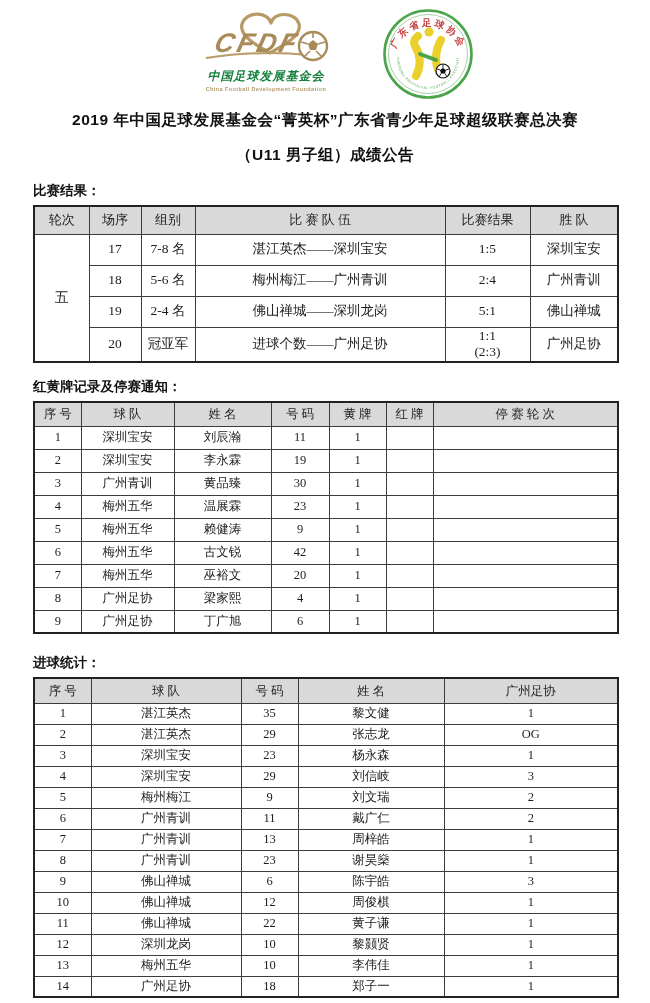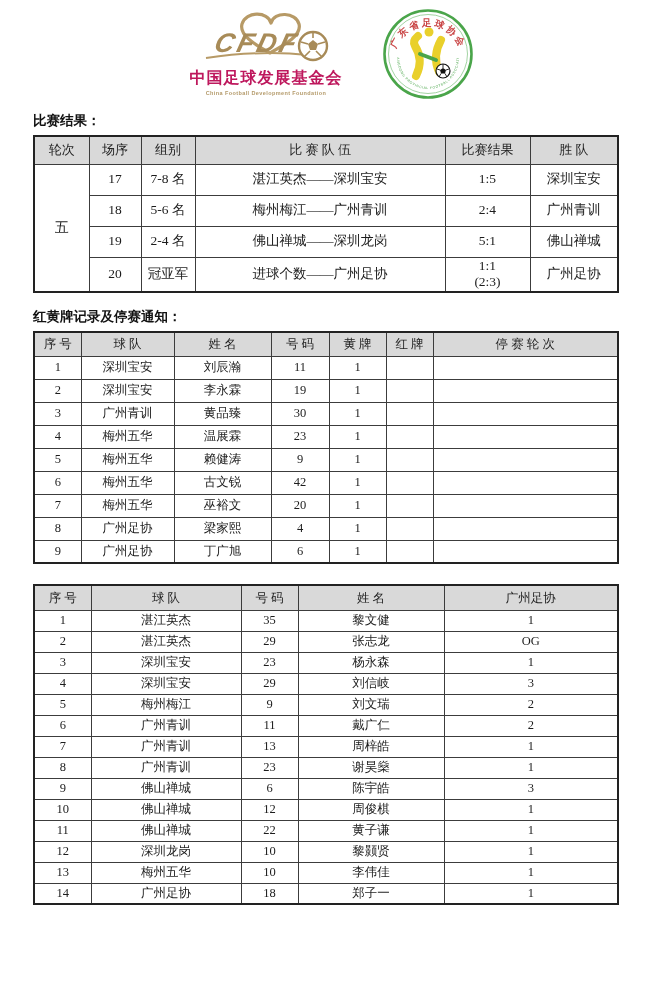--- a/index.html
+++ b/index.html
@@ -7,21 +7,21 @@
   body {
     width:650px; height:1003px; overflow:hidden;
     font-family:"Liberation Serif","DejaVu Serif",serif;
     color:#1c1c1c;
   }
   .page { width:650px; height:1003px; background:#ffffff; }
 
   
   .logo-band { display:flex; justify-content:center; align-items:flex-start; gap:26px; padding-top:8px; height:96px; }
   .logo-left { width:180px; text-align:center; }
-  .logo-left .cn { font-family:"Liberation Sans",sans-serif; font-weight:bold; font-size:16px; letter-spacing:1px; color:#be185d; margin-top:-2px; }
+  .logo-left .cn { font-family:"Liberation Sans",sans-serif; font-weight:bold; font-size:12px; letter-spacing:1px; color:#15803d; margin-top:-2px;font-style:italic; }
   .logo-left .en { font-family:"Liberation Sans",sans-serif; font-weight:bold; font-size:5.5px; letter-spacing:.4px; color:#b49a6a; margin-top:1px; }
   .logo-right { width:92px; }
 
   
   .title { text-align:center; font-family:"Liberation Sans",sans-serif; font-weight:bold; color:#111; margin-top:14px; }
   .title .l1 { font-size:15.5px; letter-spacing:.5px; }
   .title .l2 { font-size:15.5px; margin-top:14px; letter-spacing:.5px; }
 
   
   .section-label { font-weight:bold; font-size:13.5px; color:#111; margin:0 0 5px 33px; }
@@ -98,20 +98,24 @@
 
         <g>
           <circle cx="61" cy="63" r="7" fill="#ffffff" stroke="#111" stroke-width="1.2"></circle>
           <polygon points="61,60 64,62 63,65.5 59,65.5 58,62" fill="#111"></polygon>
           <path d="M61 56 v4 M67 61 l-3 1 M65 69 l-2 -3.5 M57 69 l2 -3.5 M55 61 l3 1" stroke="#111" stroke-width="0.9" fill="none"></path>
         </g>
       </svg>
     </div>
   </div>
 
+  <div class="title">
+    <div class="l1">2019 年中国足球发展基金会“菁英杯”广东省青少年足球超级联赛总决赛</div>
+    <div class="l2">（U11 男子组）成绩公告</div>
+  </div>
 
   <div class="sec1">
     <div class="section-label">比赛结果：</div>
     <table class="tbl tbl1">
       <colgroup>
         <col style="width:55px">
           <col style="width:52px">
           <col style="width:54px">
         <col style="width:250px">
           <col style="width:85px">
@@ -264,20 +268,21 @@
             <td>6</td>
             <td>1</td>
             <td></td>
             <td></td>
           </tr>
         </tbody>
     </table>
   </div>
 
   <div class="sec3">
+    <div class="section-label">进球统计：</div>
     <table class="tbl tbl3">
       <colgroup>
         <col style="width:57px">
           <col style="width:150px">
           <col style="width:57px">
         <col style="width:146px">
           <col style="width:174px">
       </colgroup>
       <thead>
         <tr>

